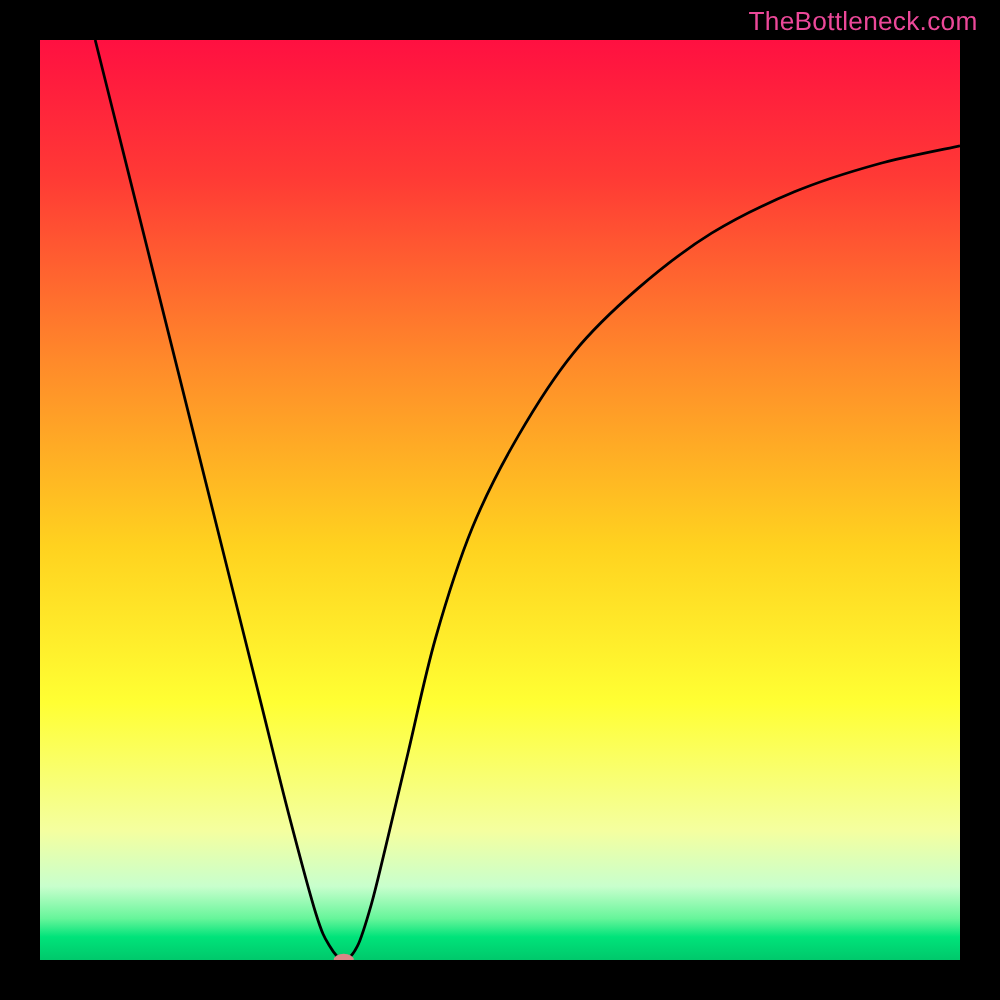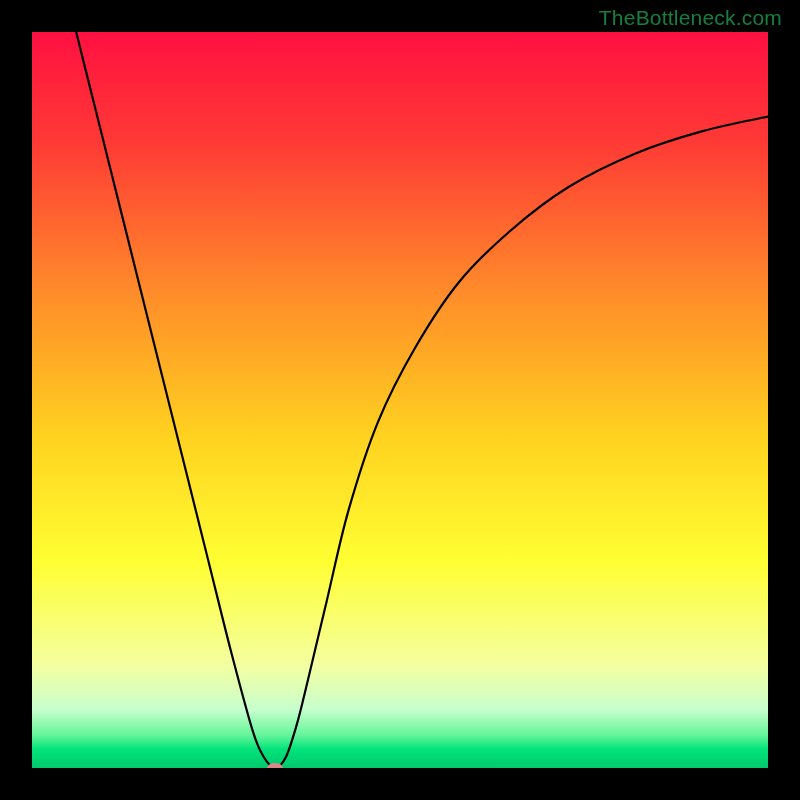--- a/index.html
+++ b/index.html
@@ -32,21 +32,21 @@
     position: absolute;
     width: 16px;
     height: 10px;
     border-radius: 50%;
     transform: translate(-50%, -50%);
   }
   .watermark {
     position: absolute;
     top: 6px;
     right: 18px;
-    color: #15803d;
+    color: #ec4899;
     font-size: 21px;
     font-weight: 500;
     letter-spacing: 0.2px;
   }
 </style>
 </head>
 <body>
 
 <div class="watermark">TheBottleneck.com</div>
 

